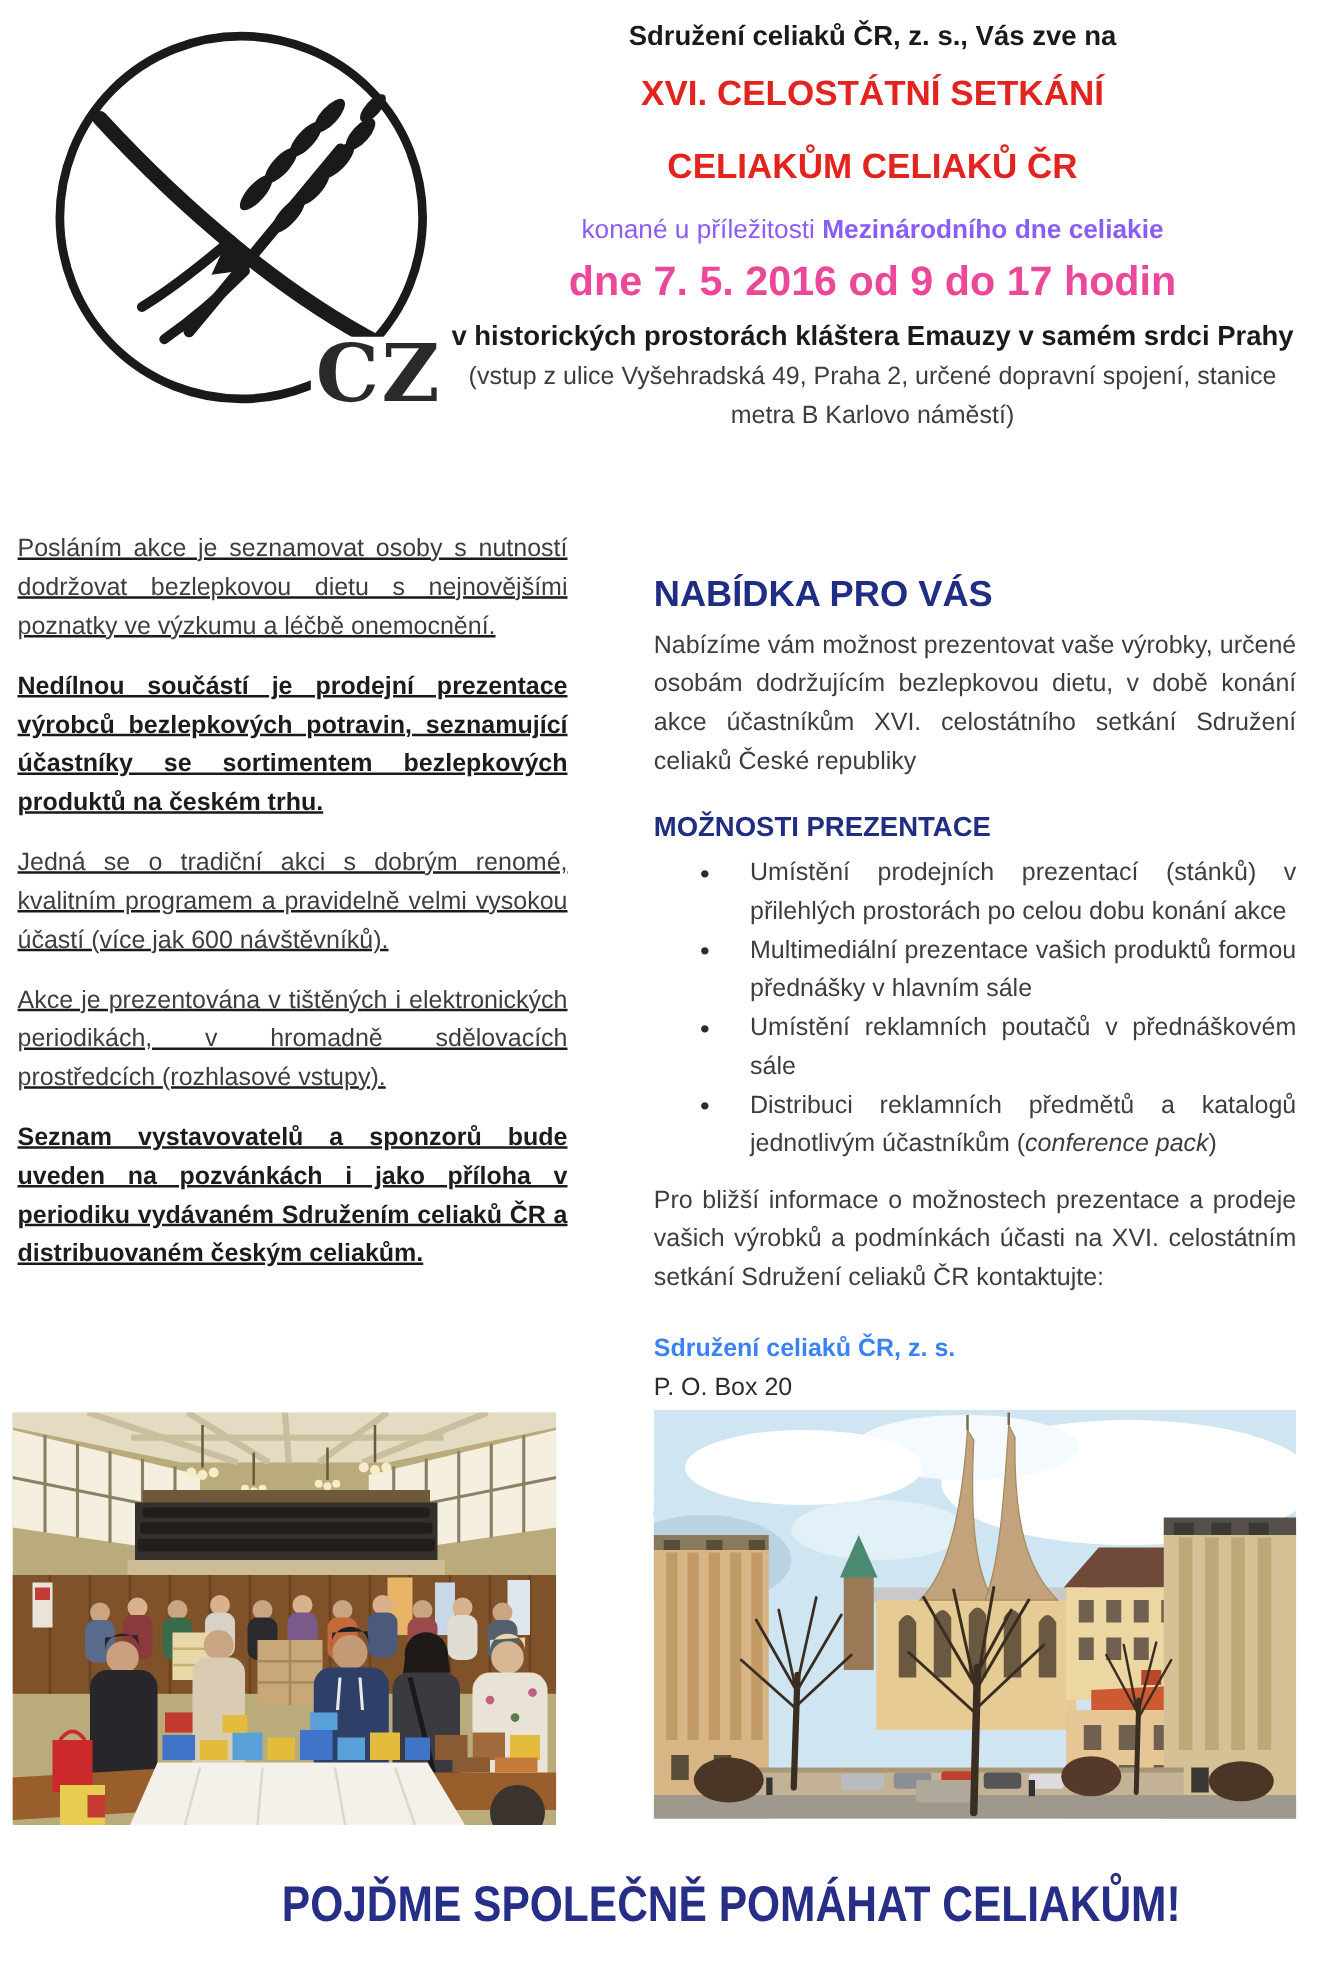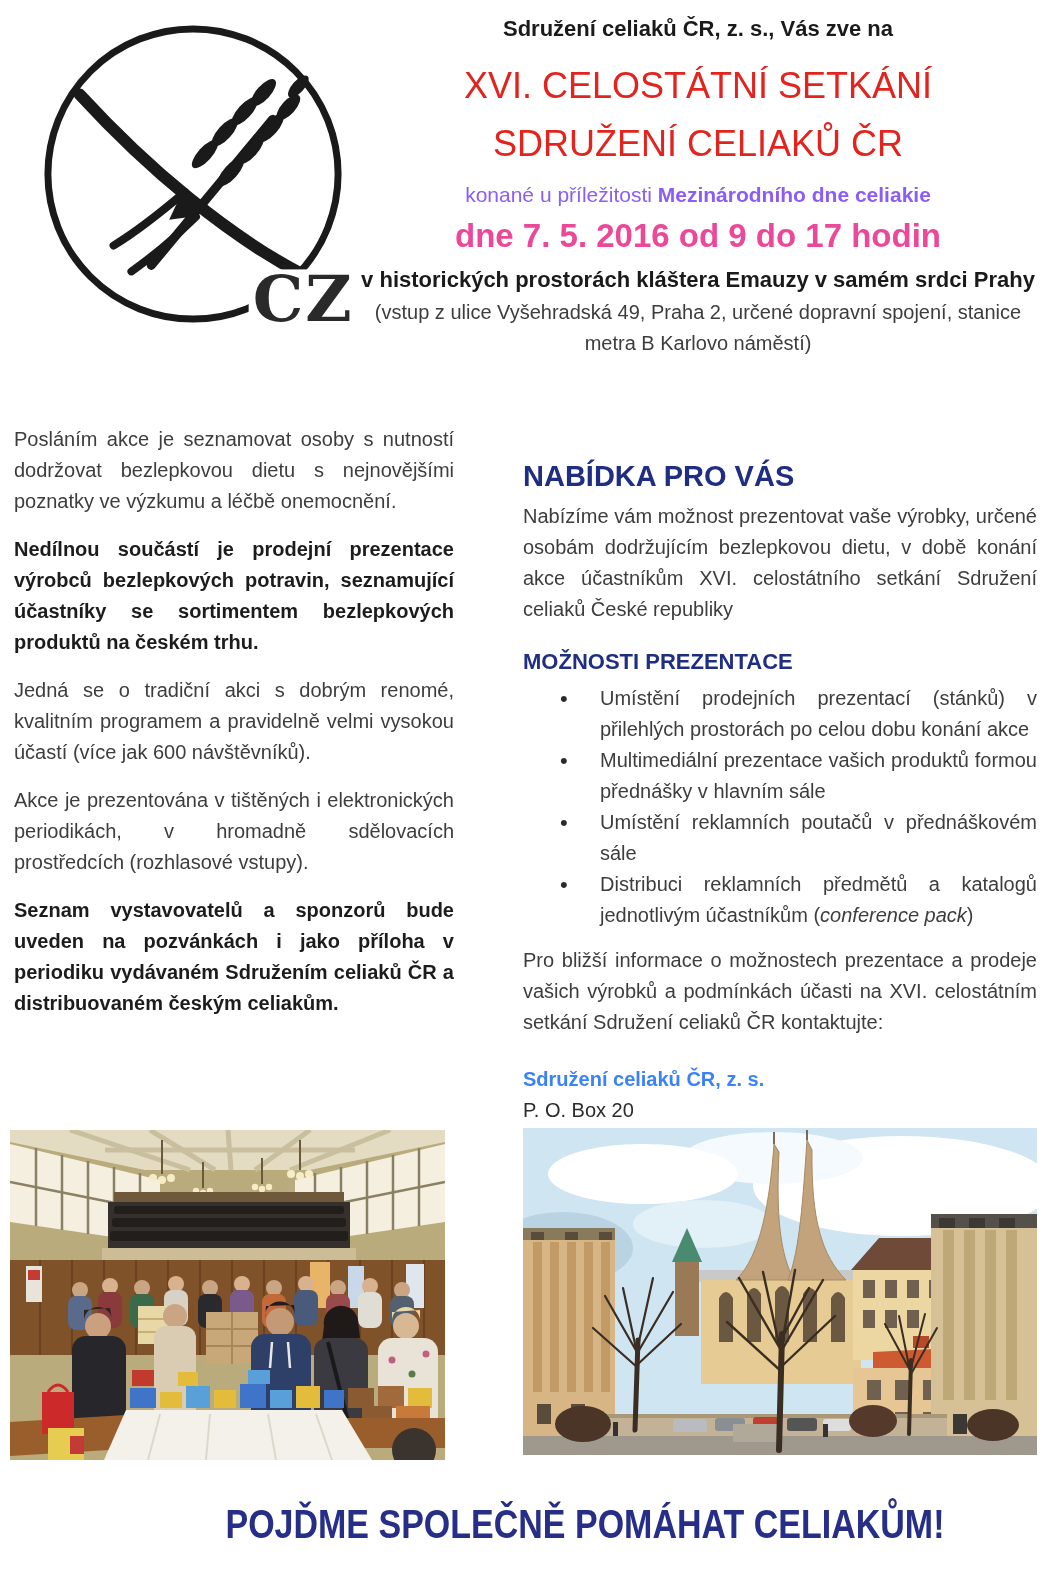--- a/index.html
+++ b/index.html
@@ -4,29 +4,29 @@
 <style>
   html,body{margin:0;padding:0;}
   body{
     width:1056px;height:1569px;position:relative;background:#ffffff;
     font-family:"Liberation Sans", sans-serif;color:#1a1a1a;overflow:hidden;
   }
   
   .logo{position:absolute;left:34px;top:8px;width:318px;height:332px;font-weight:bold;}
   .logo svg{width:100%;height:100%;}
   .header-text{position:absolute;left:352px;top:16px;width:692px;text-align:center;}
-  .invite{font-size:22px;font-weight:bold;color:#1a1a1a;margin-bottom:15px;}
-  .title{font-size:36px;line-height:58px;font-weight:normal;color:#e2231e;}
+  .invite{font-size:22px;font-weight:bold;color:#1a1a1a;margin-bottom:4px;}
+  .title{font-size:28px;line-height:58px;font-weight:bold;color:#e2231e;}
   .occasion{font-size:21px;margin-top:10px;color:#8b5cf6;text-align:center;}
   .occasion b{font-weight:bold;}
   .date-line{font-size:33px;font-weight:bold;color:#ec4899;margin-top:10px;}
   .venue-line{font-size:22px;font-weight:bold;margin-top:12px;color:#1a1a1a;}
   .venue-detail{font-size:20px;line-height:31px;margin-top:4px;color:#3d3d3d;}
   
-  .left-col{position:absolute;left:14px;top:424px;width:440px;}
+  .left-col{position:absolute;left:14px;top:424px;width:440px;text-decoration:underline;}
   .right-col{position:absolute;left:523px;top:420px;width:514px;margin-top:40px;}
   p.body{font-size:20px;line-height:31px;text-align:justify;color:#3d3d3d;margin:0 0 17px 0;}
   p.body.bold{font-weight:bold;color:#1c1c1c;}
   .rc-heading{font-size:29px;font-weight:bold;color:#1f2d82;margin:0 0 8px 0;}
   .rc-subheading{font-size:22px;font-weight:bold;color:#1f2d82;margin:24px 0 8px 0;}
   ul.offers{list-style:none;margin:0 0 14px 0;padding:0;}
   ul.offers li{position:relative;padding-left:77px;font-size:20px;line-height:31px;text-align:justify;color:#3d3d3d;}
   ul.offers li::before{content:"\2022";position:absolute;left:37px;top:0;font-size:22px;color:#2b2b2b;}
   ul.offers li i{font-style:italic;}
   .contact-block{margin-top:26px;font-size:20px;line-height:31px;color:#2b2b2b;}
@@ -72,21 +72,21 @@
       <ellipse cx="266" cy="72" rx="14" ry="6" transform="rotate(-48 266 72)"></ellipse>
     </g>
     <rect x="216" y="256" width="104" height="64" fill="#ffffff"></rect>
     <text x="220" y="308" font-family="DejaVu Serif, serif" font-size="64" fill="#2a2a2a" letter-spacing="2">CZ</text>
   </svg>
 </div>
 
 <div class="header-text">
   <div class="invite">Sdružení celiaků ČR, z. s., Vás zve na</div>
   <div class="title">XVI. CELOSTÁTNÍ SETKÁNÍ</div>
-  <div class="title">SDRUŽENÍ CELIAKŮ ČR</div>
+  <div class="title">CELIAKŮM CELIAKŮ ČR</div>
   <div class="occasion"><span>konané u příležitosti </span><b>Mezinárodního dne celiakie</b></div>
   <div class="date-line">dne 7. 5. 2016 od 9 do 17 hodin</div>
   <div class="venue-line">v historických prostorách kláštera Emauzy v samém srdci Prahy</div>
   <div class="venue-detail">(vstup z ulice Vyšehradská 49, Praha 2, určené dopravní spojení, stanice metra B Karlovo náměstí)</div>
 </div>
 
 <section class="left-col">
   <p class="body">Posláním akce je seznamovat osoby s nutností dodržovat bezlepkovou dietu s nejnovějšími poznatky ve výzkumu a léčbě onemocnění.</p>
   <p class="body bold">Nedílnou součástí je prodejní prezentace výrobců bezlepkových potravin, seznamující účastníky se sortimentem bezlepkových produktů na českém trhu.</p>
   <p class="body">Jedná se o tradiční akci s dobrým renomé, kvalitním programem a pravidelně velmi vysokou účastí (více jak 600 návštěvníků).</p>

